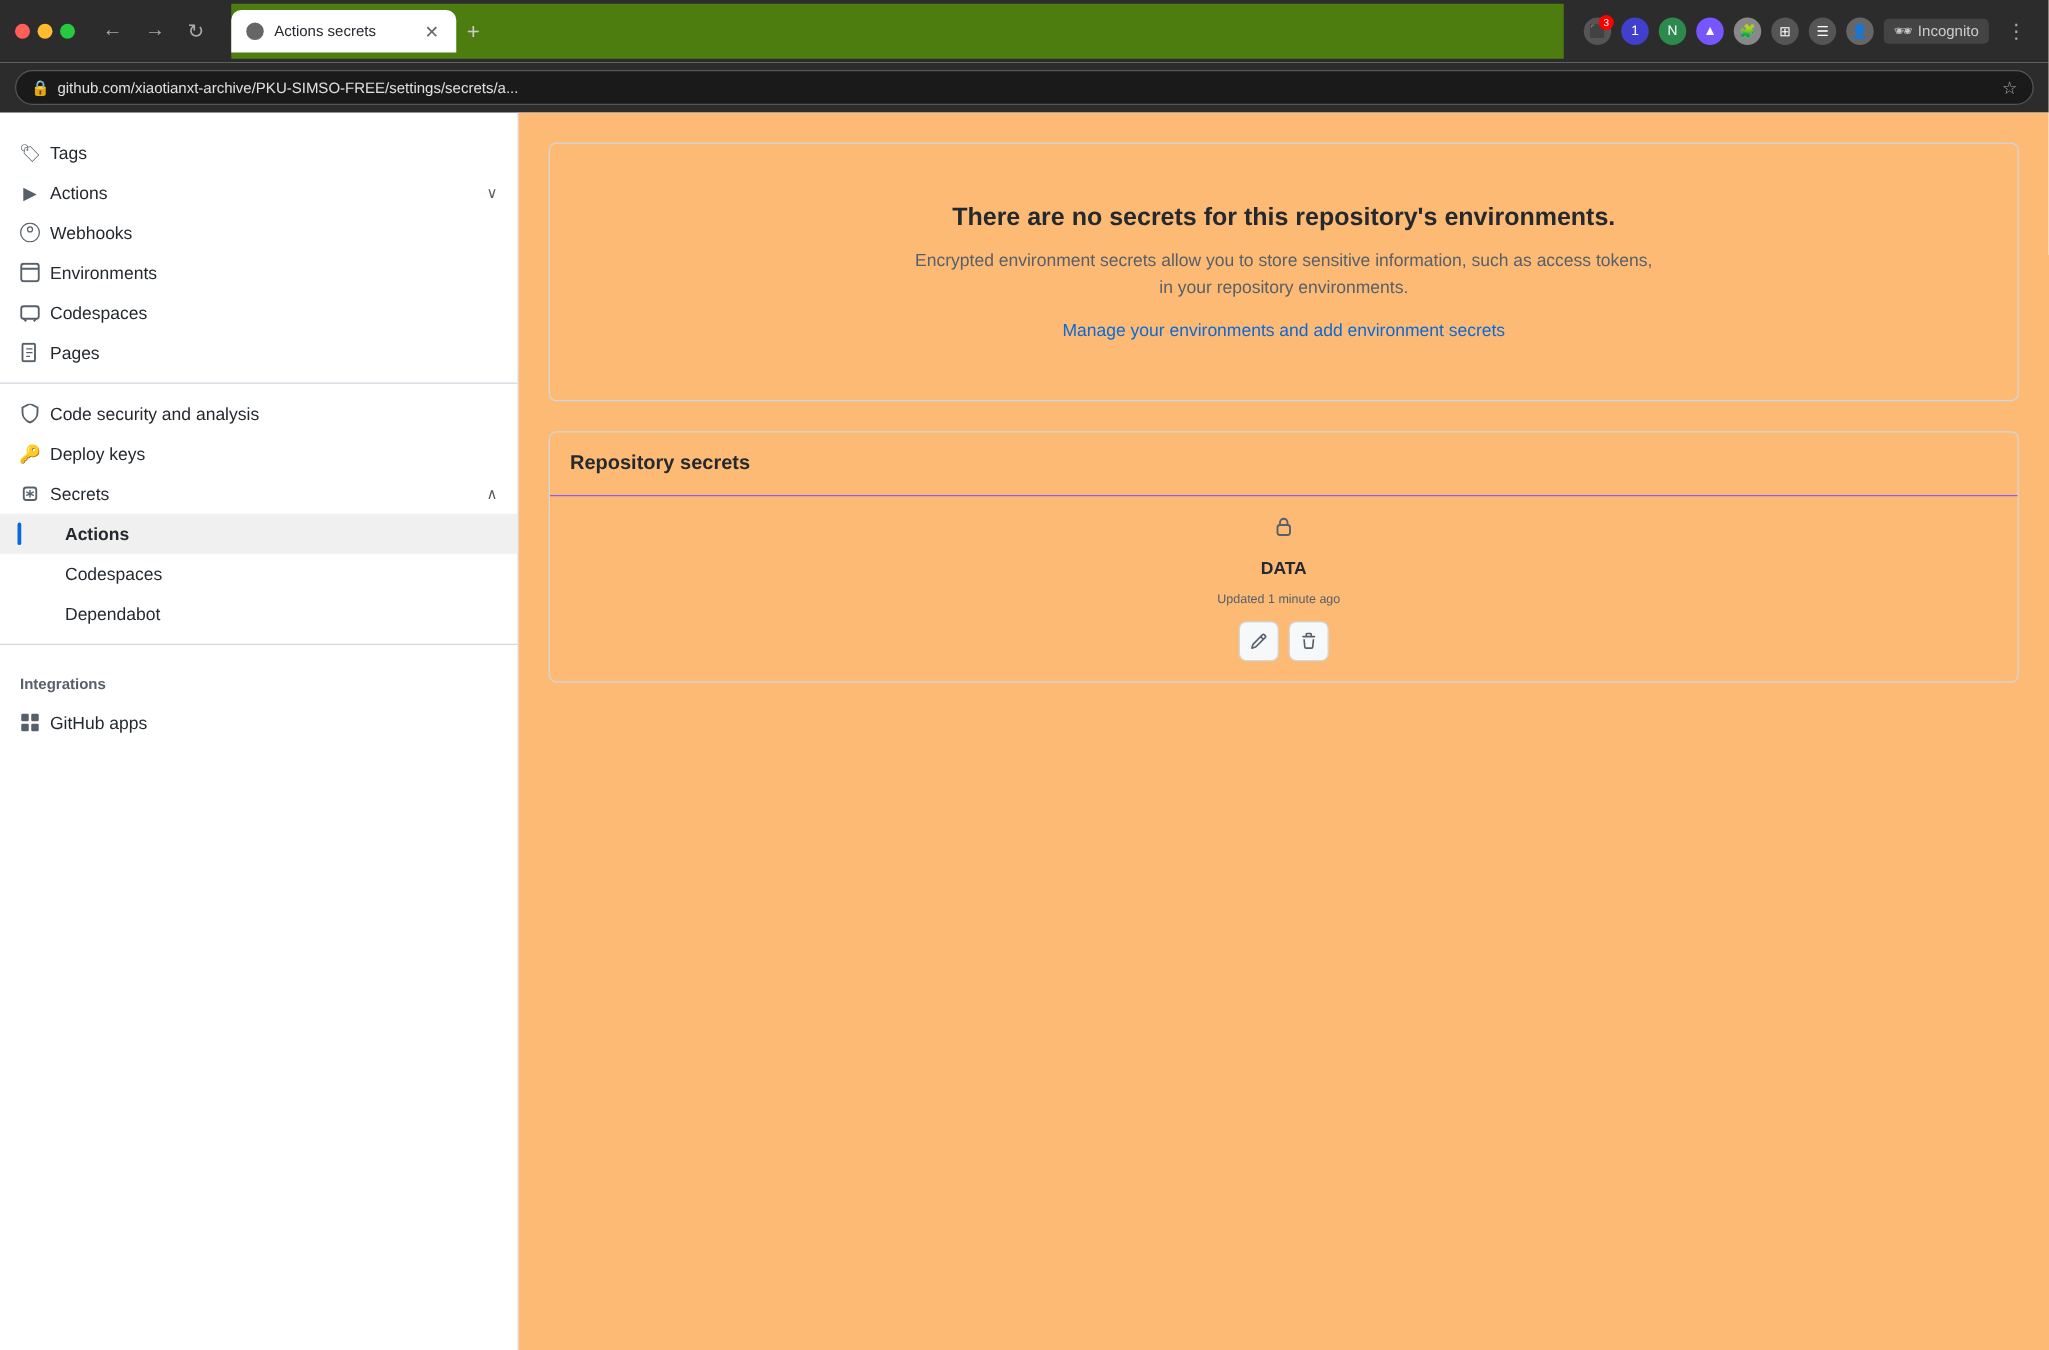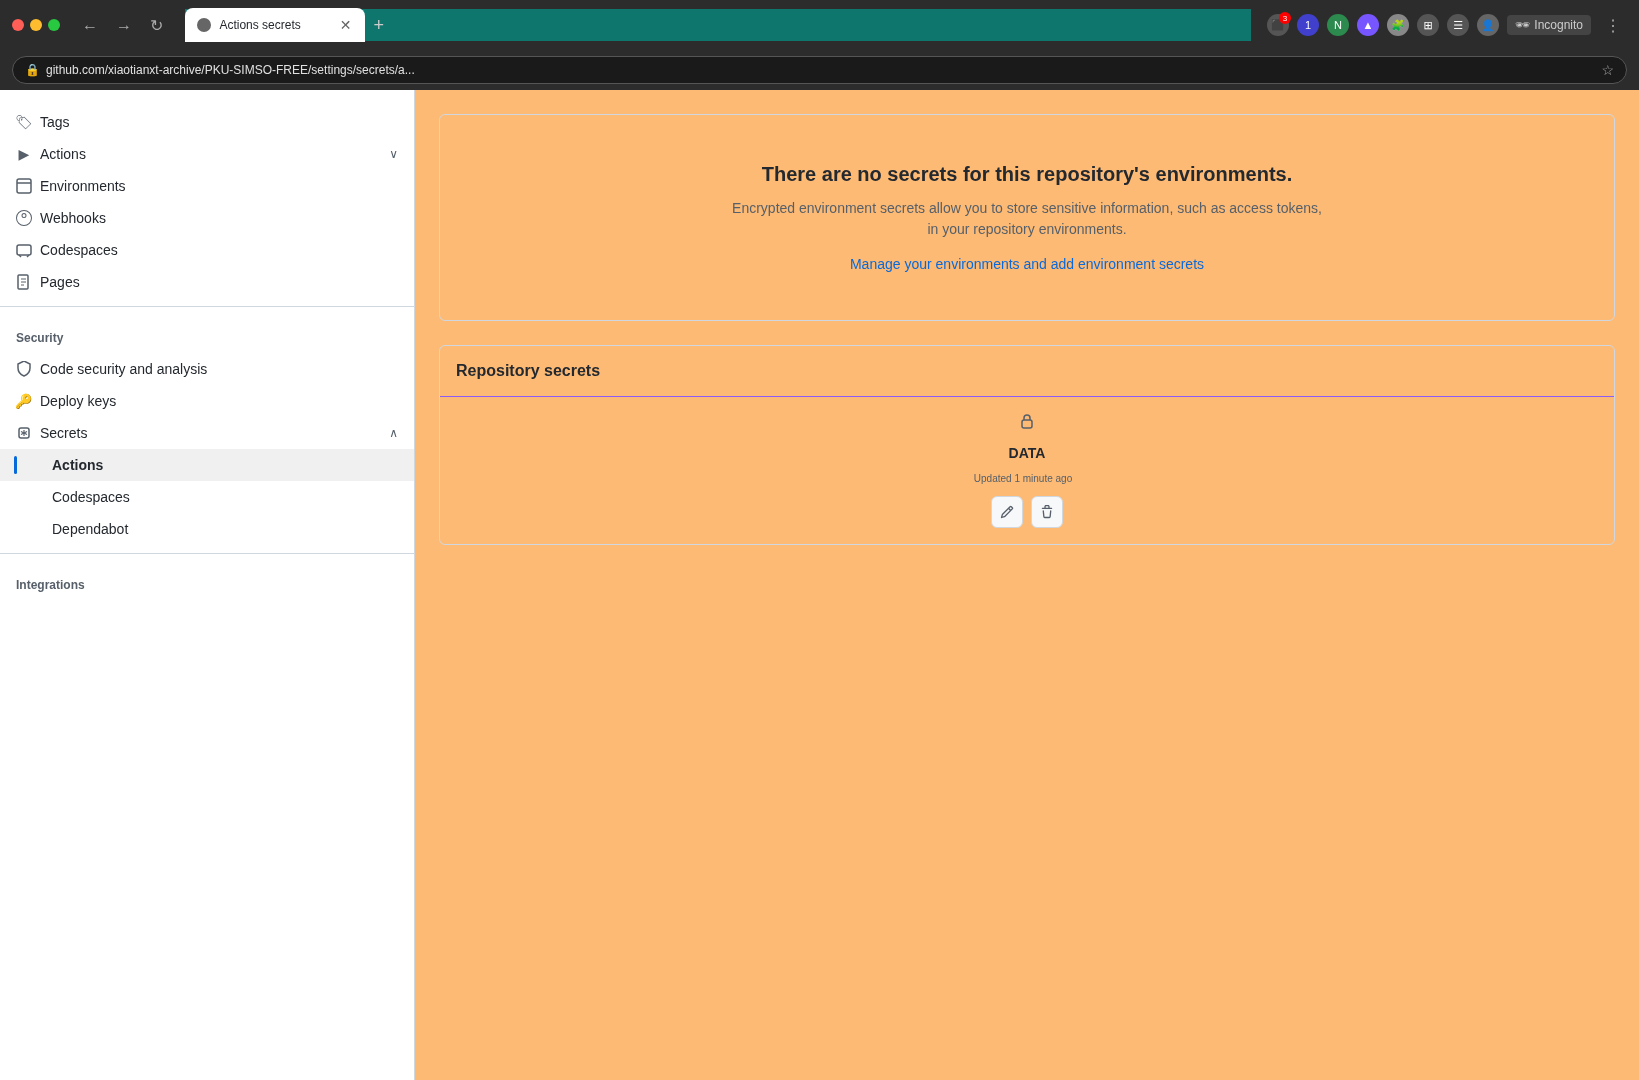--- a/index.html
+++ b/index.html
@@ -43,22 +43,22 @@
       background: none;
       border: none;
       font-size: 16px;
       cursor: pointer;
       padding: 2px 6px;
     }
 
     .tab-bar {
       display: flex;
       align-items: center;
-      background: #0f766e;
-      height: 32px;
+      background: #4d7c0f;
+      height: 44px;
       flex: 1;
     }
     .browser-tab {
       display: flex;
       align-items: center;
       background: #ffffff;
       border-radius: 8px 8px 0 0;
       padding: 0 12px;
       height: 34px;
       gap: 8px;
@@ -408,35 +408,35 @@
 
     <div class="sidebar-item">
       <span class="item-icon">▶</span>
       <span>Actions</span>
       <span class="chevron">∨</span>
     </div>
 
     <div class="sidebar-item">
       <span class="item-icon">
         <svg width="16" height="16" viewBox="0 0 16 16" fill="#57606a">
+            <path d="M5.5 5.5a2.5 2.5 0 1 1 5 0A2.5 2.5 0 0 1 5.5 5.5zm1 0a1.5 1.5 0 1 0 3 0 1.5 1.5 0 0 0-3 0z"></path>
+            <path d="M8 1a7 7 0 1 0 0 14A7 7 0 0 0 8 1zM0 8a8 8 0 1 1 16 0A8 8 0 0 1 0 8z"></path>
+          </svg>
+      </span>
+      <span>Webhooks</span>
+    </div>
+
+    <div class="sidebar-item">
+      <span class="item-icon">
+        <svg width="16" height="16" viewBox="0 0 16 16" fill="#57606a">
             <rect x="1" y="1" width="14" height="14" rx="2" ry="2" fill="none" stroke="#57606a" stroke-width="1.5"></rect>
             <line x1="1" y1="5" x2="15" y2="5" stroke="#57606a" stroke-width="1.5"></line>
           </svg>
       </span>
       <span>Environments</span>
-    </div>
-
-    <div class="sidebar-item">
-      <span class="item-icon">
-        <svg width="16" height="16" viewBox="0 0 16 16" fill="#57606a">
-            <path d="M5.5 5.5a2.5 2.5 0 1 1 5 0A2.5 2.5 0 0 1 5.5 5.5zm1 0a1.5 1.5 0 1 0 3 0 1.5 1.5 0 0 0-3 0z"></path>
-            <path d="M8 1a7 7 0 1 0 0 14A7 7 0 0 0 8 1zM0 8a8 8 0 1 1 16 0A8 8 0 0 1 0 8z"></path>
-          </svg>
-      </span>
-      <span>Webhooks</span>
     </div>
 
     <div class="sidebar-item">
       <span class="item-icon">
         <svg width="16" height="16" viewBox="0 0 16 16" fill="#57606a">
             <rect x="1" y="3" width="14" height="10" rx="2" ry="2" fill="none" stroke="#57606a" stroke-width="1.5"></rect>
             <line x1="3" y1="13" x2="5" y2="15" stroke="#57606a" stroke-width="1.5"></line>
             <line x1="13" y1="13" x2="11" y2="15" stroke="#57606a" stroke-width="1.5"></line>
           </svg>
       </span>
@@ -450,21 +450,20 @@
             <line x1="5" y1="5" x2="10" y2="5" stroke="#57606a" stroke-width="1"></line>
             <line x1="5" y1="8" x2="10" y2="8" stroke="#57606a" stroke-width="1"></line>
             <line x1="5" y1="11" x2="8" y2="11" stroke="#57606a" stroke-width="1"></line>
           </svg>
       </span>
       <span>Pages</span>
     </div>
 
     <hr class="sidebar-divider">
 
-    <div class="sidebar-section-header">Security</div>
 
     <div class="sidebar-item">
       <span class="item-icon">
         <svg width="16" height="16" viewBox="0 0 16 16" fill="#57606a">
             <path d="M8 0l6 3v4c0 3.5-2.5 6.7-6 8-3.5-1.3-6-4.5-6-8V3L8 0z" fill="none" stroke="#57606a" stroke-width="1.5"></path>
           </svg>
       </span>
       <span>Code security and analysis</span>
     </div>
 
@@ -495,20 +494,31 @@
       </div>
       <div class="sidebar-sub-item">
         <span>Dependabot</span>
       </div>
     </div>
 
     <hr class="sidebar-divider">
 
     <div class="sidebar-section-header">Integrations</div>
 
+    <div class="sidebar-item">
+      <span class="item-icon">
+        <svg width="16" height="16" viewBox="0 0 16 16" fill="#57606a">
+            <rect x="1" y="1" width="6" height="6" rx="1" fill="#57606a"></rect>
+            <rect x="9" y="1" width="6" height="6" rx="1" fill="#57606a"></rect>
+            <rect x="1" y="9" width="6" height="6" rx="1" fill="#57606a"></rect>
+            <rect x="9" y="9" width="6" height="6" rx="1" fill="#57606a"></rect>
+          </svg>
+      </span>
+      <span>GitHub apps</span>
+    </div>
 
 
   </nav>
 
   <main class="main-content">
 
     <div class="empty-state-card">
       <h2>There are no secrets for this repository's environments.</h2>
       <p>Encrypted environment secrets allow you to store sensitive information, such as access tokens, in your repository environments.</p>
       <a href="#">Manage your environments and add environment secrets</a>

